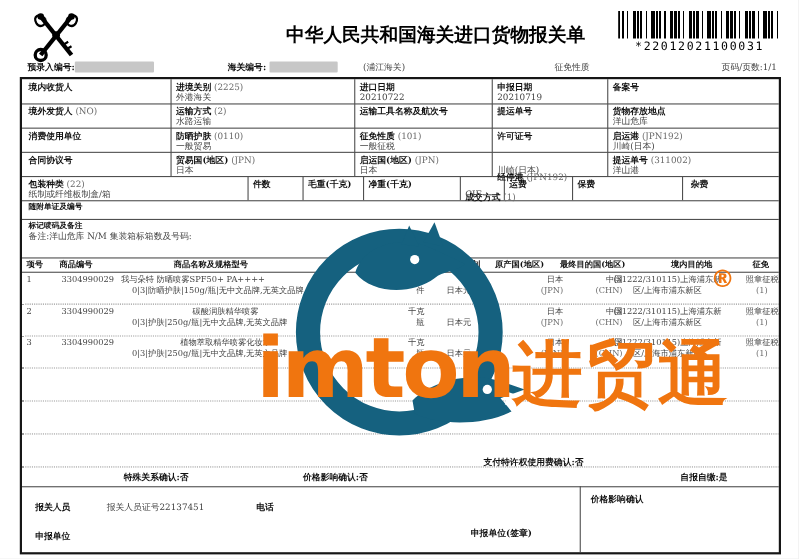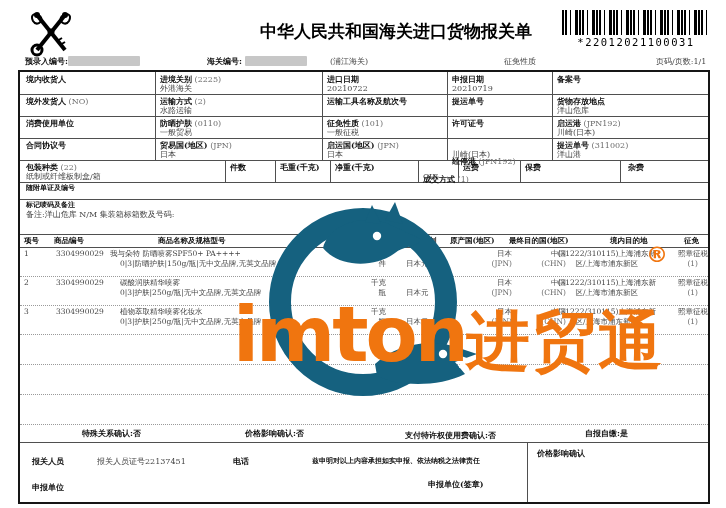--- a/index.html
+++ b/index.html
@@ -3,21 +3,21 @@
 <meta charset="utf-8">
 <style>
   html,body{margin:0;padding:0;background:#e9e9e9;}
   .sheet{position:relative;width:726px;height:508px;background:#fff;overflow:hidden;
          font-family:"DejaVu Serif","Liberation Serif",serif;color:#1c1c1c;}
   .t{position:absolute;white-space:nowrap;font-size:8px;line-height:1.15;}
   .lb{font-weight:700;color:#101010;}
   .vv{color:#454545;}
   .cd{color:#6b6b6b;}
   .ra{text-align:right;}
-  .ctr{margin-left:20px;}
+  .ctr{text-align:center;}
   .form{position:absolute;left:18px;top:70px;width:688px;height:430px;
         border:2px solid #161616;box-sizing:content-box;}
   .hl{position:absolute;left:0;right:0;height:0;border-top:1px solid #4f4f4f;}
   .dot{border-top:1px dotted #9a9a9a;}
   .vln{position:absolute;width:0;border-left:1px solid #4f4f4f;}
   .redact{position:absolute;background:#c7c7c7;border-radius:1px;}
   .bars{position:absolute;left:562px;top:10px;width:148px;height:25px;
         background:repeating-linear-gradient(90deg,#000 0 2px,#fff 2px 3px,#000 3px 5px,#fff 5px 8px,#000 8px 9px,#fff 9px 13px,#000 13px 16px,#fff 16px 17px);}
   .bcode{position:absolute;left:560px;top:36px;width:152px;text-align:center;
          font-family:"DejaVu Sans Mono","Liberation Mono",monospace;font-size:10.5px;letter-spacing:1.5px;color:#000;}
@@ -199,27 +199,26 @@
     <span class="t cd ra" style="left:432px;top:246px;width:60px;font-size:7.5px">(JPN)</span>
     <span class="t vv ra" style="left:496px;top:236px;width:50px;font-size:7.5px">中国</span>
     <span class="t cd ra" style="left:496px;top:246px;width:50px;font-size:7.5px">(CHN)</span>
     <span class="t vv ra" style="left:490px;top:236px;width:146px;font-size:7.5px">(31222/310115)上海浦东新</span>
     <span class="t vv ra" style="left:490px;top:246px;width:128px;font-size:7.5px">区/上海市浦东新区</span>
     <span class="t vv ra" style="left:630px;top:236px;width:58px;font-size:7.5px">照章征税</span>
     <span class="t cd ra" style="left:630px;top:246px;width:48px;font-size:7.5px">(1)</span>
 
     <span class="t lb ctr" style="left:42px;top:357px;width:160px">特殊关系确认:否</span>
     <span class="t lb ctr" style="left:205px;top:357px;width:160px">价格影响确认:否</span>
-    <span class="t lb ctr" style="left:365px;top:359px;width:200px">支付特许权使用费确认:否</span>
+    <span class="t lb ctr" style="left:365px;top:344px;width:200px">支付特许权使用费确认:否</span>
     <span class="t lb ctr" style="left:545px;top:357px;width:150px">自报自缴:是</span>
 
     <span class="t lb" style="left:12px;top:385px">报关人员</span>
     <span class="t vv" style="left:77px;top:385px">报关人员证号22137451</span>
     <span class="t lb" style="left:213px;top:385px">电话</span>
-    <span class="t lb ctr" style="left:272px;top:385px;width:230px;font-size:7px;white-space:normal">兹申明对以上内容承担如实申报、依法纳税之法律责任</span>
     <span class="t lb" style="left:517px;top:377px">价格影响确认</span>
     <span class="t lb" style="left:12px;top:411px">申报单位</span>
     <span class="t lb" style="left:408px;top:408px">申报单位(签章)</span>
   </div>
 
   <svg style="left:225px;top:196px" width="262" height="222" viewBox="0 0 262 222">
     <circle cx="138" cy="106" r="83" fill="none" stroke="#15617f" stroke-width="22"></circle>
     <path d="M98,52 C104,28 140,16 168,30 L198,44 C188,52 178,50 170,57 C150,72 114,72 98,52 Z" fill="#15617f"></path>
     <path d="M160,24 L170,6 L178,28 Z" fill="#15617f"></path>
     <path d="M140,26 L147,9 L156,28 Z" fill="#15617f"></path>

